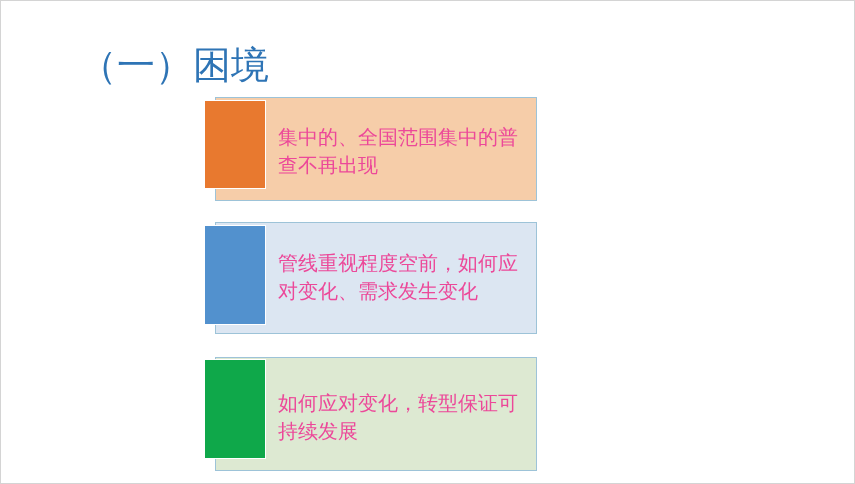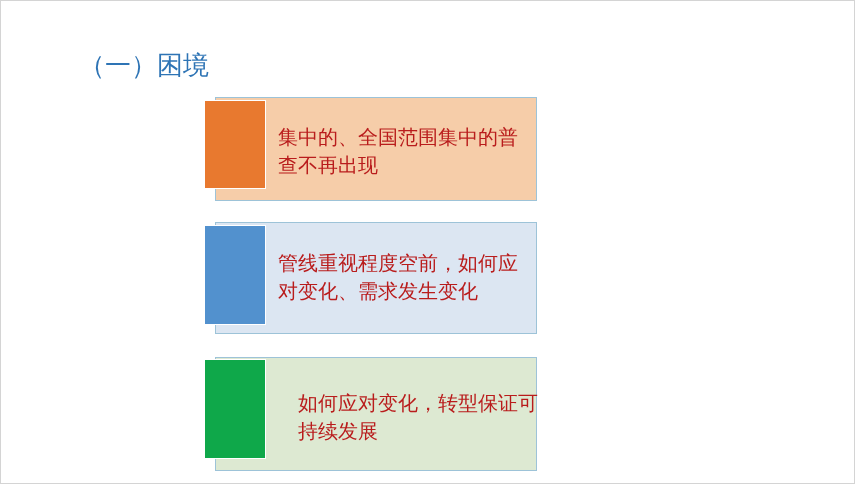--- a/index.html
+++ b/index.html
@@ -21,21 +21,21 @@
     box-sizing: border-box;
     background: #ffffff;
     border: 1px solid #d4d4d4;
   }
 
   
   #slide-title {
     position: absolute;
     left: 78px;
     top: 40px;
-    font-size: 26px;
+    font-size: 38px;
     line-height: 48px;
     color: #2E74B5;
     white-space: nowrap;
     letter-spacing: 0px;
     font-weight: normal;
   }
 
   
   .callout {
     position: absolute;
@@ -57,40 +57,40 @@
     width: 62px;
     box-sizing: border-box;
     border: 1px solid #ffffff;
   }
 
   .callout-text {
     position: absolute;
     box-sizing: border-box;
     font-size: 20px;
     line-height: 28px;
-    color: #b91c1c;
+    color: #ec4899;
     letter-spacing: 0px;
     white-space: pre-wrap;
     word-break: break-all;
   }
 
   
   #box1-body   { top: 96px;  height: 104px; background: #F6CDA9; }
   #box1-accent { top: 99px;  height: 89px;  background: #E8792F; }
   #box1-text   { left: 277px; top: 122px; width: 252px; }
 
   
   #box2-body   { top: 221px; height: 112px; background: #DCE6F2; }
   #box2-accent { top: 224px; height: 100px; background: #5291CE; }
   #box2-text   { left: 277px; top: 248px; width: 252px; }
 
   
   #box3-body   { top: 356px; height: 114px; background: #DDE9D2; }
   #box3-accent { top: 358px; height: 100px; background: #0FA84A; }
-  #box3-text   { left: 277px; top: 388px; width: 252px; margin-left: 20px; }
+  #box3-text   { left: 277px; top: 388px; width: 252px; }
 </style>
 </head>
 <body>
 
 <div id="slide">
 
   <div id="slide-title">（一）困境</div>
 
   <div class="callout">
     <div id="box1-body" class="callout-body"></div>

